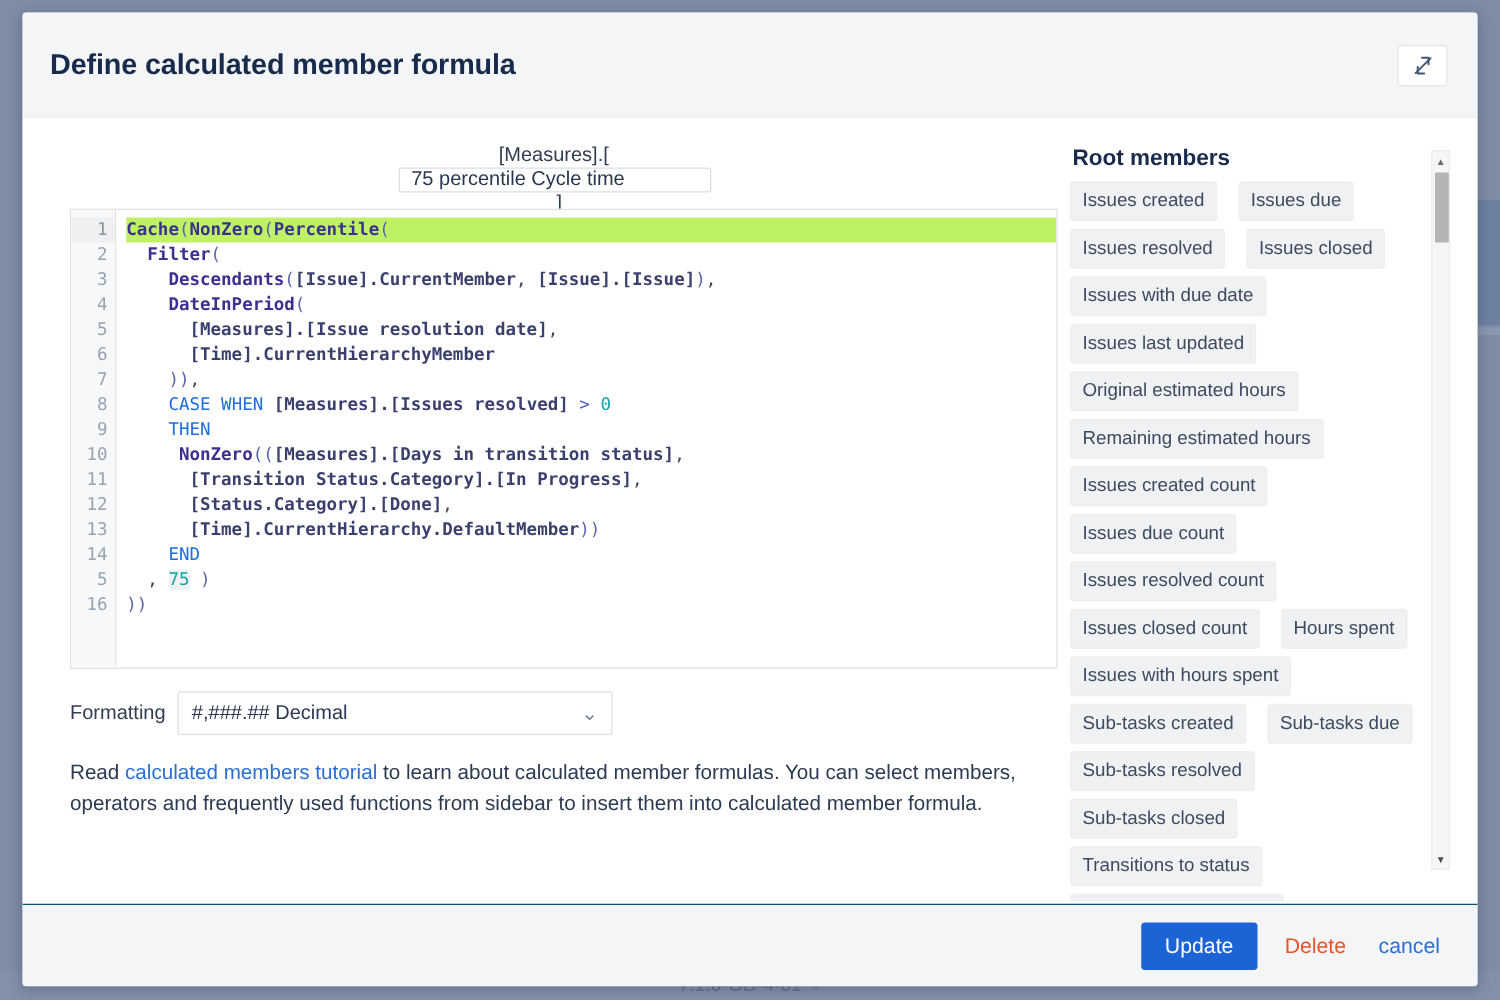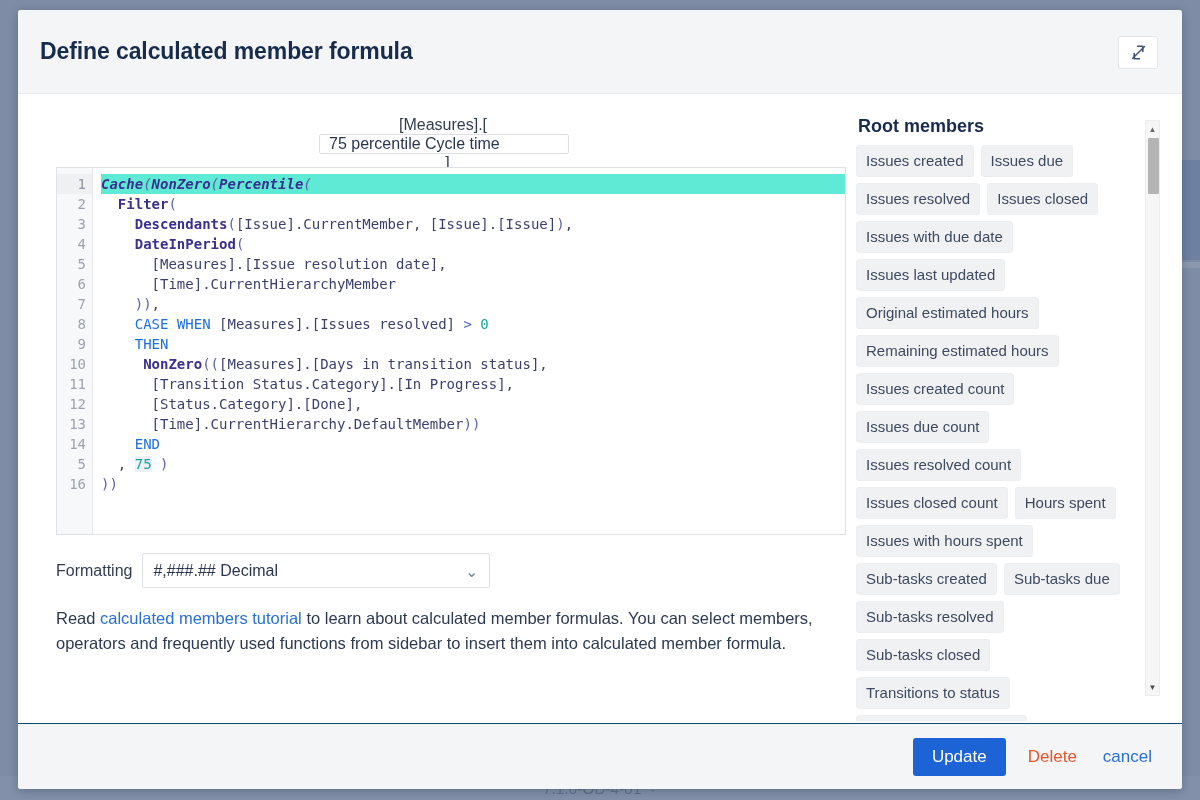--- a/index.html
+++ b/index.html
@@ -141,24 +141,24 @@
     padding: 6px 0 0 8px;
     overflow: hidden;
   }
   .code .ln {
     font-family: "DejaVu Sans Mono", monospace;
     font-size: 14px;
     line-height: 20px;
     white-space: pre;
     color: #2b2f3a;
   }
-  .code .ln.active { background: #5eead4; font-style: italic; }
+  .code .ln.active { background: #bef264; }
   .tok-fn   { color: #3b2f8f; font-weight: bold; }
   .tok-kw   { color: #1d6fe0; }
-  .tok-mem  { color: #3b3f6e; font-weight: normal; }
+  .tok-mem  { color: #3b3f6e; font-weight: bold; }
   .tok-op   { color: #4a5fd0; }
   .tok-num  { color: #13a4a4; background: #eef1f4; }
   .tok-num2 { color: #13a4a4; }
   .tok-p    { color: #5b62a8; }
   .tok-plain{ color: #3d4257; }
 
   
   .fmt-row {
     display: flex; align-items: center;
     margin: 18px 0 0 16px;
@@ -201,21 +201,21 @@
     font-size: 18px; font-weight: bold;
     color: #172b4d;
     margin: 0 0 8px 2px;
   }
   .rm-scrollarea {
     position: relative;
     height: 576px;
     overflow: hidden;
     padding-right: 22px;
   }
-  .chips { display: flex; flex-wrap: wrap; gap: 6px 7px; align-content: flex-start; }
+  .chips { display: flex; flex-wrap: wrap; gap: 6px 17px; align-content: flex-start; }
   .chip {
     background: #f0f1f3;
     border: 1px solid #eceef0;
     border-radius: 3px;
     padding: 7px 9px 8px 9px;
     font-size: 15px;
     color: #3d4a61;
     line-height: 1;
     white-space: nowrap;
     cursor: pointer;

